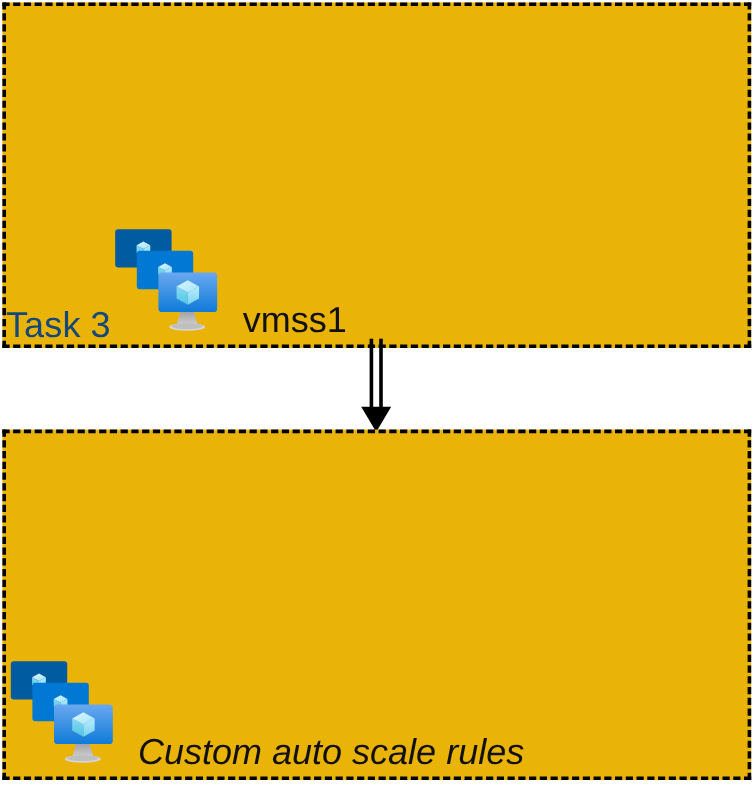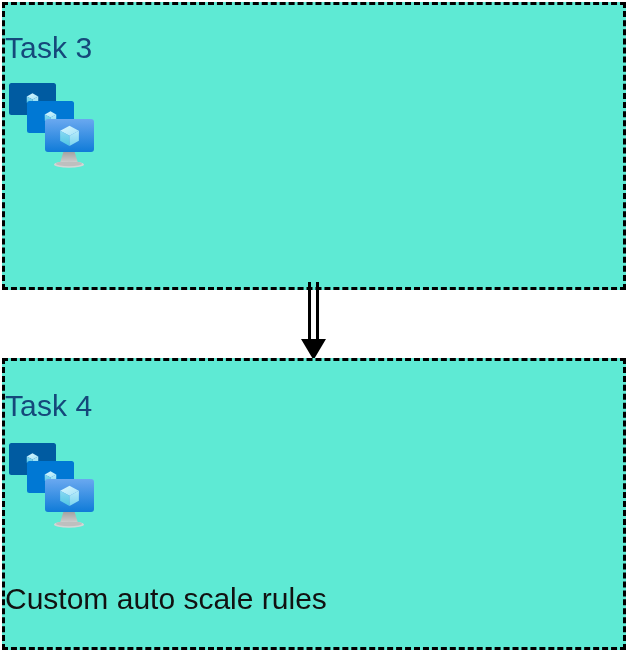--- a/index.html
+++ b/index.html
@@ -21,25 +21,25 @@
     inset: 0;
     width: 628px;
     height: 654px;
     background: #ffffff;
   }
 
   
   .task-box {
     position: absolute;
     box-sizing: border-box;
-    background: #5eead4;
+    background: #eab308;
     border: 3px dashed #000000;
     display: flex;
-    flex-direction: column;
-    align-items: flex-start;
+    flex-direction: row;
+    align-items: flex-end;
   }
   #box-task3 {
     left: 2px;
     top: 2px;
     width: 624px;
     height: 288px;
   }
   #box-task4 {
     left: 2px;
     top: 358px;
@@ -69,21 +69,21 @@
 
   .caption {
     color: #111111;
     font-size: 30px;
     line-height: 1.22;
     text-align: center;
     font-weight: 400;
     white-space: nowrap;
   }
   #box-task3 .caption { margin-top: 10px; }
-  #box-task4 .caption { margin-top: 42px; }
+  #box-task4 .caption { margin-top: 42px; font-style: italic; }
 
   
   .connector {
     position: absolute;
     left: 293px;
     top: 282px;
     width: 42px;
     height: 80px;
   }
 </style>
@@ -143,36 +143,36 @@
         <rect x="40" y="40" width="49" height="33" rx="3" fill="url(#frontGrad3)"></rect>
         <g transform="translate(64.5,56) scale(0.78)">
           <polygon points="0,-12 12,-5.5 0,1 -12,-5.5" fill="url(#cubeTop3)"></polygon>
           <polygon points="-12,-5.5 0,1 0,14 -12,7.5" fill="url(#cubeL3)"></polygon>
           <polygon points="12,-5.5 0,1 0,14 12,7.5" fill="url(#cubeR3)"></polygon>
         </g>
       </svg>
     </div>
 
     <div class="caption">
+      <div>vmss1</div>
     </div>
   </div>
 
   <div class="connector">
     <svg viewBox="0 0 42 80" width="42" height="80" xmlns="http://www.w3.org/2000/svg" aria-hidden="true">
 
       <rect x="15" y="0" width="3" height="58" fill="#000000"></rect>
       <rect x="23" y="0" width="3" height="58" fill="#000000"></rect>
 
       <polygon points="8,57 33,57 20.5,78" fill="#000000"></polygon>
     </svg>
   </div>
 
   <div class="task-box" id="box-task4">
 
-    <div class="task-title">Task 4</div>
 
     <div class="icon-wrap">
       <svg viewBox="0 0 110 100" width="110" height="100" xmlns="http://www.w3.org/2000/svg" aria-hidden="true">
         <defs>
           <linearGradient id="frontGrad4" x1="0" y1="0" x2="0" y2="1">
             <stop offset="0%" stop-color="#6aa8f0"></stop>
             <stop offset="100%" stop-color="#0f7bd8"></stop>
           </linearGradient>
           <linearGradient id="standGrad4" x1="0" y1="0" x2="0" y2="1">
             <stop offset="0%" stop-color="#9b9b9b"></stop>

